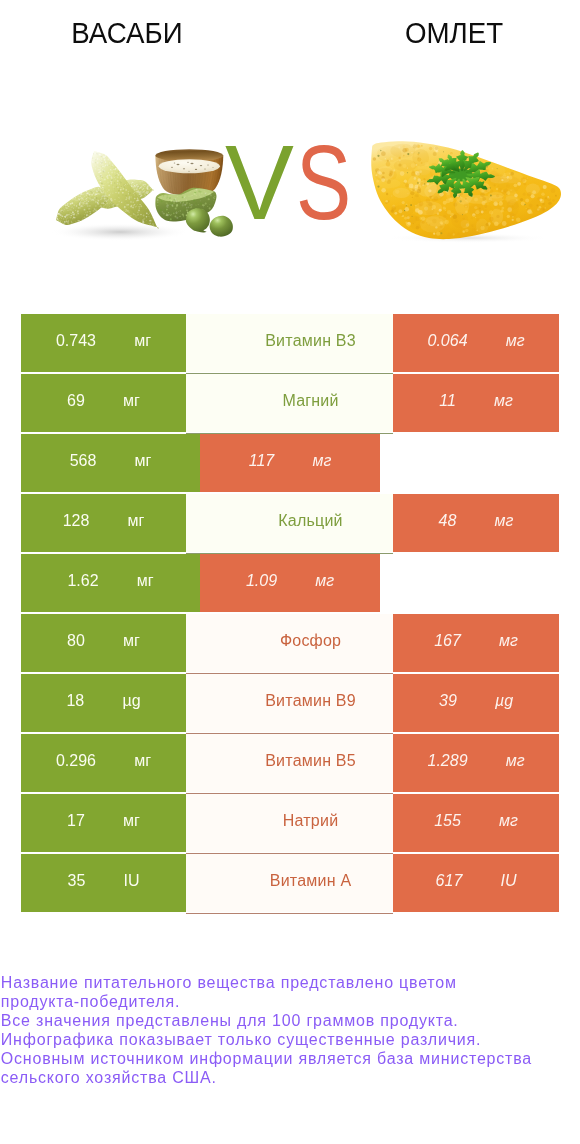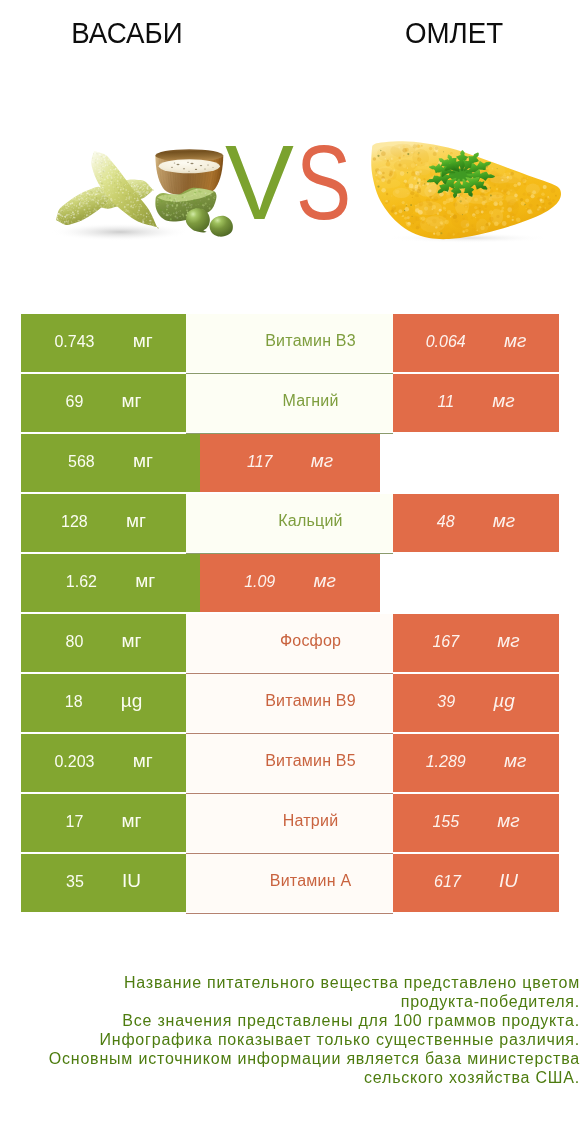--- a/index.html
+++ b/index.html
@@ -25,31 +25,31 @@
 
   
   .tbl{position:absolute;left:21px;top:314px;width:538px;}
   .row{display:flex;height:58px;margin-bottom:2px;}
   .cell{display:flex;align-items:baseline;justify-content:center;font-size:16px;line-height:54px;gap:35px;}
   .c-left{width:179px;color:#FBFDF2;}
   .c-mid{width:179px;background:#fff;padding-left:42px;}
   .c-right{width:180px;color:#FDF3EE;font-style:italic;}
   .g{background:#82A630;}
   .o{background:#E16C48;}
-  .unit{font-size:19px;margin-left:3.2px;}
+  .unit{font-size:16px;margin-left:3.2px;}
   .mid-g{color:#7E9E3E;background:#FDFEF4;letter-spacing:0.22px;}
   .mid-o{color:#C9633F;background:#FFFBF7;letter-spacing:0.22px;}
   .c-mid{position:relative;}
   .c-mid:after{content:"";position:absolute;left:0;right:0;bottom:-2px;height:1px;}
   .mid-g:after{background:#8B9B6B;}
   .mid-o:after{background:#B5826F;}
 
   
-  .footer{position:absolute;left:0;top:974px;width:580px;text-align:right;
-          font-size:16px;letter-spacing:0.8px;color:#4d7c0f;line-height:18.9px;}
+  .footer{position:absolute;left:0;top:974px;width:580px;text-align:left;
+          font-size:16px;letter-spacing:0.8px;color:#8b5cf6;line-height:18.9px;}
   .footer div{text-indent:0.8px;}
 </style>
 </head>
 <body>
 
 <div class="page">
   <div class="title" id="t-left">ВАСАБИ</div>
   <div class="title" id="t-right">ОМЛЕТ</div>
 
   <div class="hero-left">
@@ -2241,21 +2241,21 @@
         <div class="cell c-mid mid-o">
           <span>Витамин B9</span>
         </div>
         <div class="cell c-right o">
           <span>39</span>
           <span class="unit">µg</span>
         </div>
       </div>
       <div class="row">
         <div class="cell c-left g">
-          <span>0.203</span>
+          <span>0.296</span>
           <span class="unit">мг</span>
         </div>
         <div class="cell c-mid mid-o">
           <span>Витамин B5</span>
         </div>
         <div class="cell c-right o">
           <span>1.289</span>
           <span class="unit">мг</span>
         </div>
       </div>

